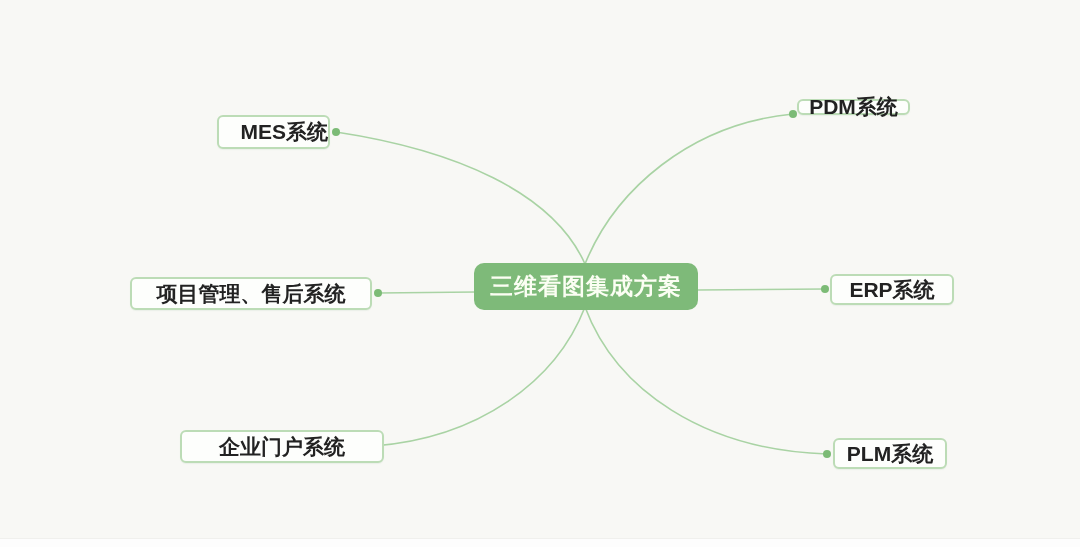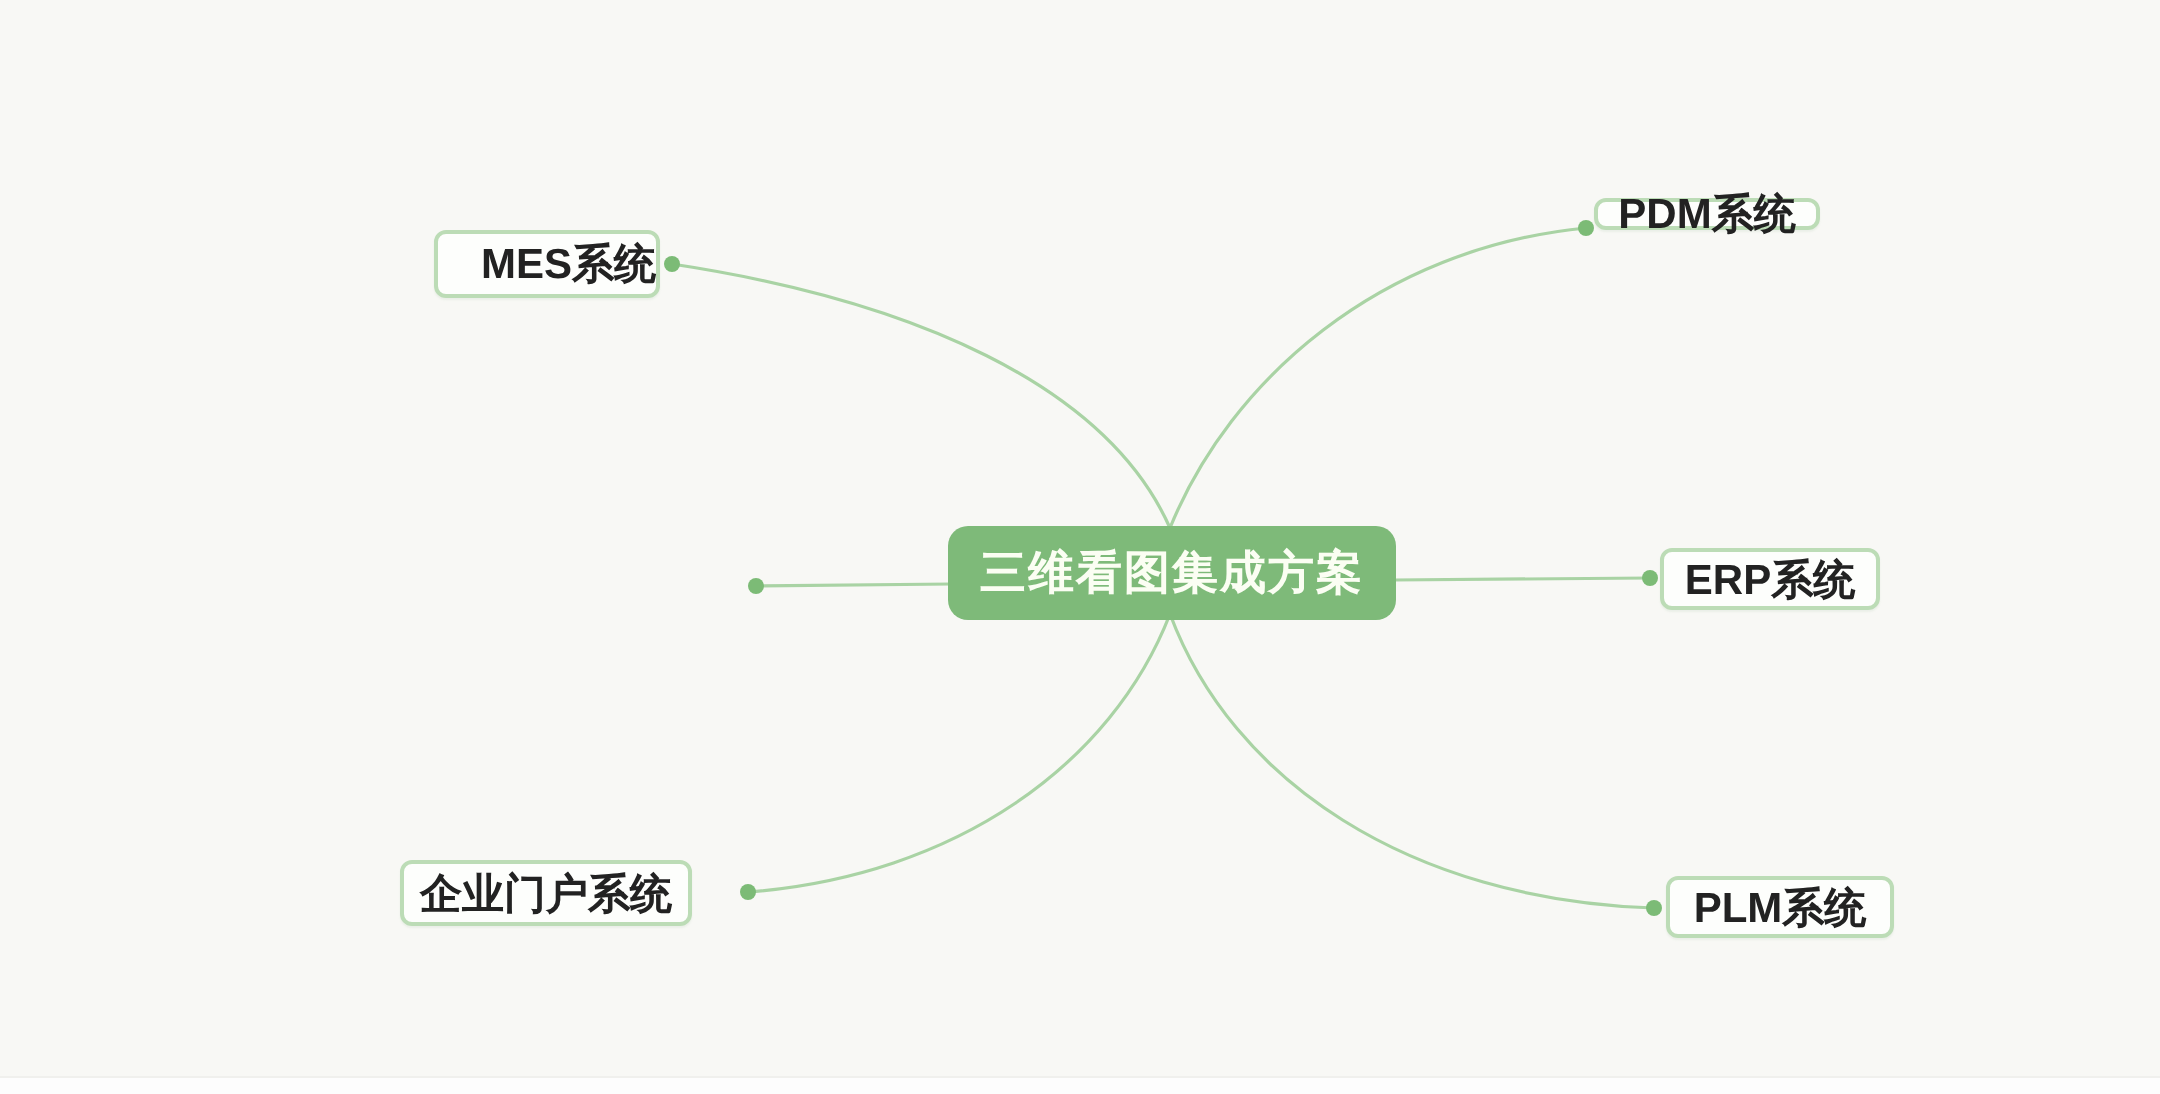--- a/index.html
+++ b/index.html
@@ -39,23 +39,23 @@
     border-radius:6px;
     font-weight:700;
     color:#222222;
     font-size:21px;
     white-space:nowrap;
     box-shadow:0 1px 1px rgba(140,180,140,0.12);
     cursor:default;
   }
   .node-mes      {left:217px; top:115px; width:113px; height:34px;justify-content:flex-end;}
   .node-project  {left:130px; top:277px; width:242px; height:33px;}
-  .node-portal   {left:200px; top:430px; width:146px; height:33px;text-align:right;}
+  .node-portal   {left:180px; top:430px; width:204px; height:33px;text-align:right;}
   .node-pdm      {left:797px; top: 99px; width:113px; height:16px;}
-  .node-erp      {left:830px; top:274px; width:110px; height:31px;}
+  .node-erp      {left:830px; top:274px; width:124px; height:31px;}
   .node-plm      {left:833px; top:438px; width:114px; height:31px;}
   .node-center{
     position:absolute;
     left:474px; top:263px;
     width:224px; height:47px;
     box-sizing:border-box;
     display:flex;
     align-items:center;
     justify-content:center;
     background:#7eba79;
@@ -99,20 +99,23 @@
   </svg>
 
   <div class="node-center">
     <span>三维看图集成方案</span>
   </div>
 
   <div class="node node-mes">
     <span>MES系统</span>
   </div>
 
+  <div class="node node-project">
+    <span>项目管理、售后系统</span>
+  </div>
 
   <div class="node node-portal">
     <span>企业门户系统</span>
   </div>
 
   <div class="node node-pdm">
     <span>PDM系统</span>
   </div>
 
   <div class="node node-erp">

